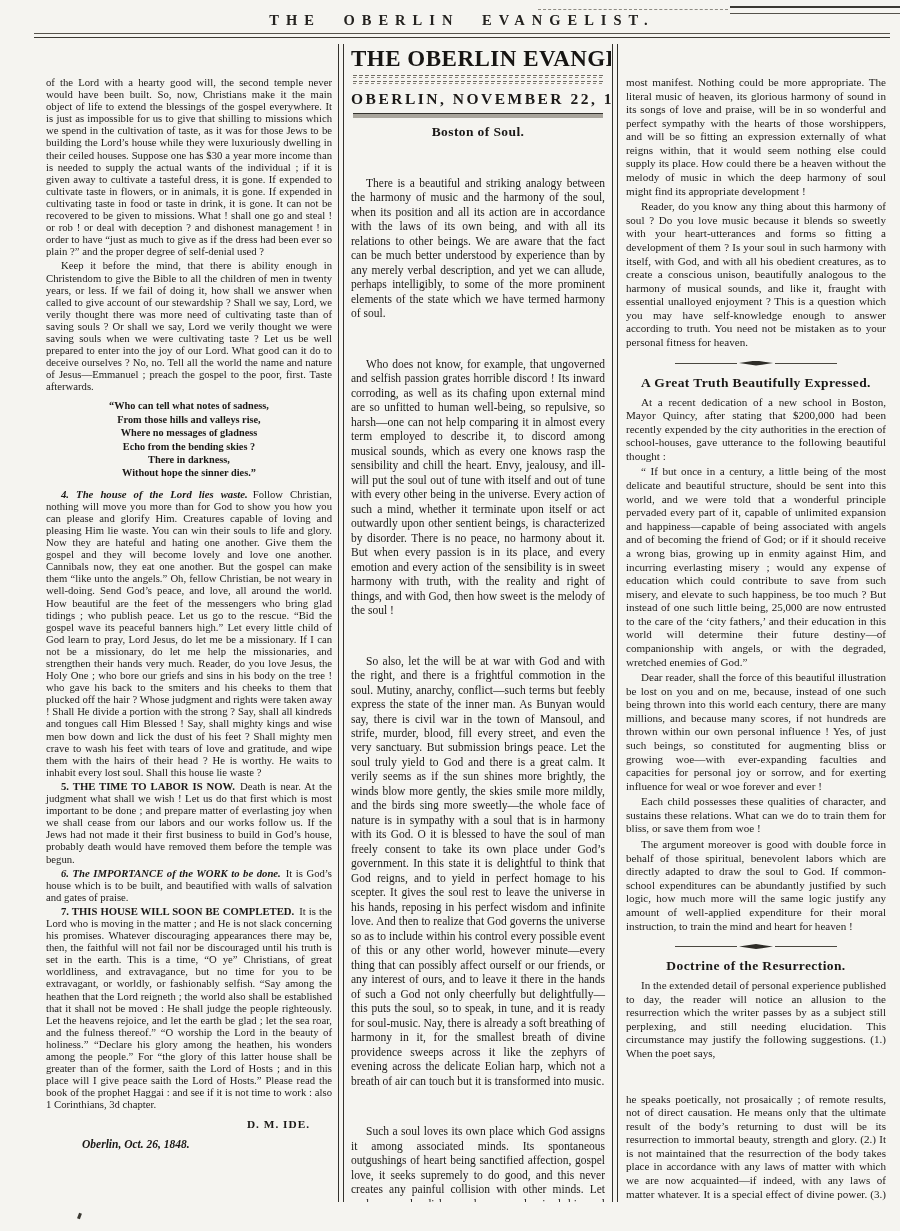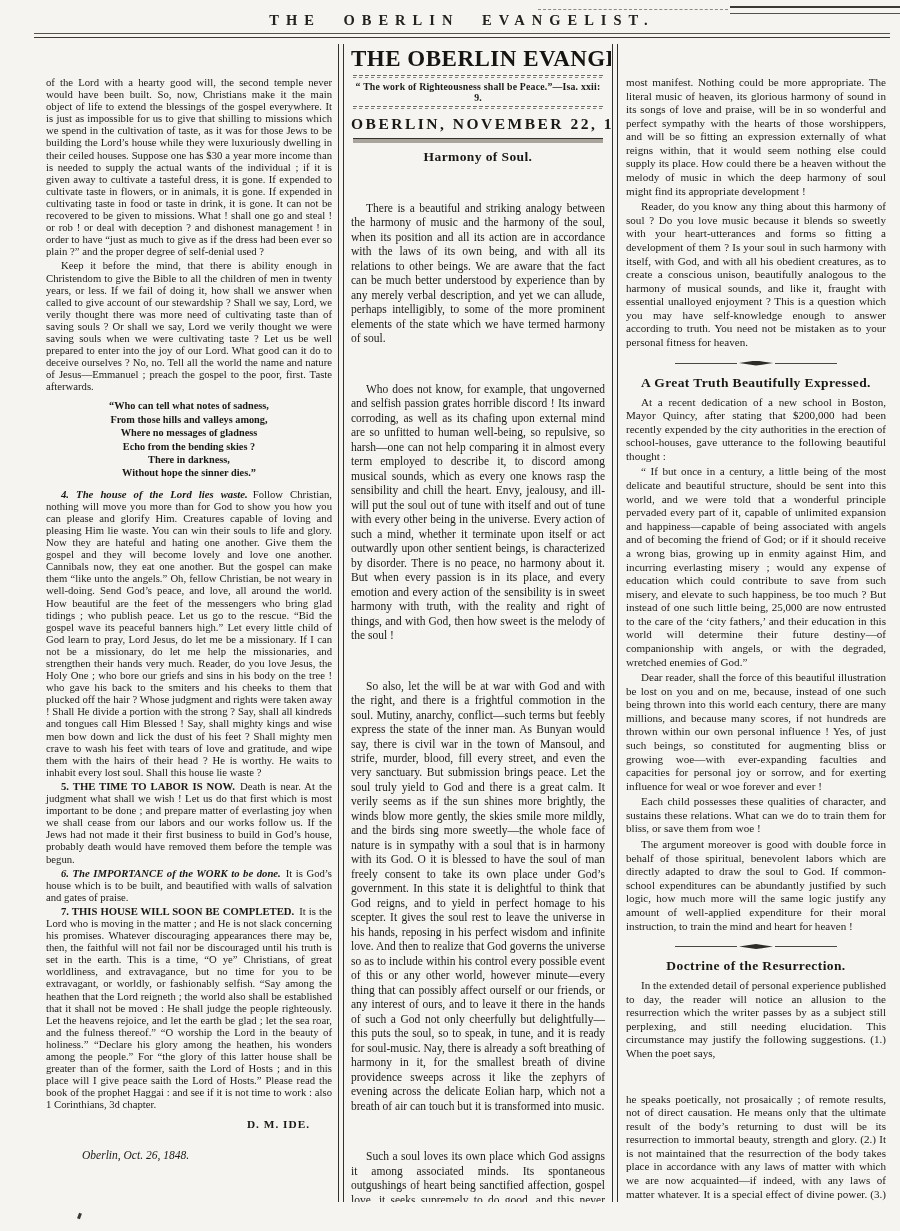--- a/index.html
+++ b/index.html
@@ -77,22 +77,22 @@
   .poem{margin:7px 0 8px 0;text-align:center;}
   .col-left .poem{font-size:10.3px;line-height:1.3;font-weight:600;font-family:Liberation Serif, serif;}
   .col-right .poem{font-size:10.6px;line-height:1.3;font-weight:600;margin:3px 0 5px 0;}
   .poem-line{white-space:nowrap;}
   
   .signature{
     text-align:right;padding-right:22px;margin-top:8px;
     font-size:11.3px;letter-spacing:1px;font-weight:600;
   }
   .dateline{
-    padding-left:36px;margin-top:19px;
-    font-size:11.5px;font-style:italic;font-weight:normal;
+    padding-left:36px;margin-top:8px;
+    font-size:11.5px;font-style:italic;font-weight:bold;
   }
   
   .masthead{text-align:center;margin-top:2px;}
   .masthead-title{
     font-size:23px;font-weight:bold;letter-spacing:0.5px;
     white-space:nowrap;color:#171513;
   }
   .motto-rule{
     height:3px;margin:3px 2px;
     background:
@@ -143,21 +143,21 @@
   </header>
 
   <div class="columns">
 
     <section class="col col-left">
       <p class="body-text no-indent">of the Lord with a hearty good will, the second temple never would have been built.  So, now, Christians make it the main object of life to extend the blessings of the gospel everywhere.  It is just as impossible for us to give that shilling to missions which we spend in the cultivation of taste, as it was for those Jews to be building the Lord’s house while they were luxuriously dwelling in their ceiled houses.  Suppose one has $30 a year more income than is needed to supply the actual wants of the individual ; if it is given away to cultivate a tasteful dress, it is gone.  If expended to cultivate taste in flowers, or in animals, it is gone.  If expended in cultivating taste in food or taste in drink, it is gone.  It can not be recovered to be given to missions.  What ! shall one go and steal ! or rob ! or deal with deception ? and dishonest management ! in order to have “just as much to give as if the dress had been ever so plain ?” and the proper degree of self-denial used ?</p>
       <p class="body-text">Keep it before the mind, that there is ability enough in Christendom to give the Bible to all the children of men in twenty years, or less.  If we fail of doing it, how shall we answer when called to give account of our stewardship ? Shall we say, Lord, we verily thought there was more need of cultivating taste than of saving souls ?  Or shall we say, Lord we verily thought we were saving souls when we were cultivating taste ?  Let us be well prepared to enter into the joy of our Lord.  What good can it do to deceive ourselves ?  No, no.  Tell all the world the name and nature of Jesus—Emmanuel ; preach the gospel to the poor, first.  Taste afterwards.</p>
 
       <div class="poem">
         <div class="poem-line">“Who can tell what notes of sadness,</div>
-        <div class="poem-line">From those hills and valleys among,</div>
+        <div class="poem-line">From those hills and valleys rise,</div>
         <div class="poem-line">Where no messages of gladness</div>
         <div class="poem-line">Echo from the bending skies ?</div>
         <div class="poem-line">There in darkness,</div>
         <div class="poem-line">Without hope the sinner dies.”</div>
       </div>
 
       <p class="body-text">
         <span class="lead italic">4. The house of the Lord lies waste.</span><span>Follow Christian, nothing will move you more than for God to show you how you can please and glorify Him.  Creatures capable of loving and pleasing Him lie waste.  You can win their souls to life and glory.  Now they are hateful and hating one another.  Give them the gospel and they will become lovely and love one another.  Cannibals now, they eat one another.  But the gospel can make them “like unto the angels.”  Oh, fellow Christian, be not weary in well-doing.  Send God’s peace, and love, all around the world.  How beautiful are the feet of the messengers who bring glad tidings ; who publish peace.  Let us go to the rescue.  “Bid the gospel wave its peaceful banners high.”  Let every little child of God learn to pray, Lord Jesus, do let me be a missionary.  If I can not be a missionary, do let me help the missionaries, and strengthen their hands very much.  Reader, do you love Jesus, the Holy One ; who bore our griefs and sins in his body on the tree ! who gave his back to the smiters and his cheeks to them that plucked off the hair ?  Whose judgment and rights were taken away !  Shall He divide a portion with the strong ?  Say, shall all kindreds and tongues call Him Blessed !  Say, shall mighty kings and wise men bow down and lick the dust of his feet ?  Shall mighty men crave to wash his feet with tears of love and gratitude, and wipe them with the hairs of their head ?  He is worthy.  He waits to inhabit every lost soul.  Shall this house lie waste ?</span>
       </p>
       <p class="body-text">
@@ -173,27 +173,26 @@
       <div class="signature">D. M. IDE.</div>
       <div class="dateline">Oberlin, Oct. 26, 1848.</div>
     </section>
 
     <div class="col-divider"></div>
 
     <section class="col col-middle">
       <div class="masthead">
         <div class="masthead-title">THE OBERLIN EVANGELIST.</div>
         <div class="motto-rule"></div>
-        <div class="masthead-motto">“ The work of Righteousness shall be Peace.”—Isa. xxii: 9.</div>
         <div class="motto-rule"></div>
         <div class="masthead-date">OBERLIN, NOVEMBER 22, 1848.</div>
         <div class="masthead-bottom-rule"></div>
       </div>
 
-      <h2 class="article-title">Harmony of Soul.</h2>
+      <h2 class="article-title">Boston of Soul.</h2>
 
       <p class="body-text">There is a beautiful and striking analogy between the harmony of music and the harmony of the soul, when its position and all its action are in accordance with the laws of its own being, and with all its relations to other beings.  We are aware that the fact can be much better understood by experience than by any merely verbal description, and yet we can allude, perhaps intelligibly, to some of the more prominent elements of the state which we have termed harmony of soul.</p>
       <p class="body-text">Who does not know, for example, that ungoverned and selfish passion grates horrible discord !  Its inward corroding, as well as its chafing upon external mind are so unfitted to human well-being, so repulsive, so harsh—one can not help comparing it in almost every term employed to describe it, to discord among musical sounds, which as every one knows rasp the sensibility and chill the heart.  Envy, jealousy, and ill-will put the soul out of tune with itself and out of tune with every other being in the universe.  Every action of such a mind, whether it terminate upon itself or act outwardly upon other sentient beings, is characterized by disorder.  There is no peace, no harmony about it.  But when every passion is in its place, and every emotion and every action of the sensibility is in sweet harmony with truth, with the reality and right of things, and with God, then how sweet is the melody of the soul !</p>
       <p class="body-text">So also, let the will be at war with God and with the right, and there is a frightful commotion in the soul.  Mutiny, anarchy, conflict—such terms but feebly express the state of the inner man.  As Bunyan would say, there is civil war in the town of Mansoul, and strife, murder, blood, fill every street, and even the very sanctuary.  But submission brings peace.  Let the soul truly yield to God and there is a great calm.  It verily seems as if the sun shines more brightly, the winds blow more gently, the skies smile more mildly, and the birds sing more sweetly—the whole face of nature is in sympathy with a soul that is in harmony with its God.  O it is blessed to have the soul of man freely consent to take its own place under God’s government.  In this state it is delightful to think that God reigns, and to yield in perfect homage to his scepter.  It gives the soul rest to leave the universe in his hands, reposing in his perfect wisdom and infinite love.  And then to realize that God governs the universe so as to include within his control every possible event of this or any other world, however minute—every thing that can possibly affect ourself or our friends, or any interest of ours, and to leave it there in the hands of such a God not only cheerfully but delightfully—this puts the soul, so to speak, in tune, and it is ready for soul-music.  Nay, there is already a soft breathing of harmony in it, for the smallest breath of divine providence sweeps across it like the zephyrs of evening across the delicate Eolian harp, which not a breath of air can touch but it is transformed into music.</p>
       <p class="body-text">Such a soul loves its own place which God assigns it among associated minds.  Its spontaneous outgushings of heart being sanctified affection, gospel love, it seeks supremely to do good, and this never creates any painful collision with other minds.  Let such a man be dishonored or even despised, his soul falls back upon God as his eternal portion ; and as to his fellow men, his chief trial being, that he is temporarily frustrated in his efforts to do them good, the resulting emotion in his mind is pity, not indignation ; compassion, not revenge ; sorrow for others, not grief for himself.  Nothing can destroy or long disturb either his peace within or his peace with God.  Of course, there is essential harmony in his soul.</p>
 
     </section>
 
     <div class="col-divider"></div>
 

